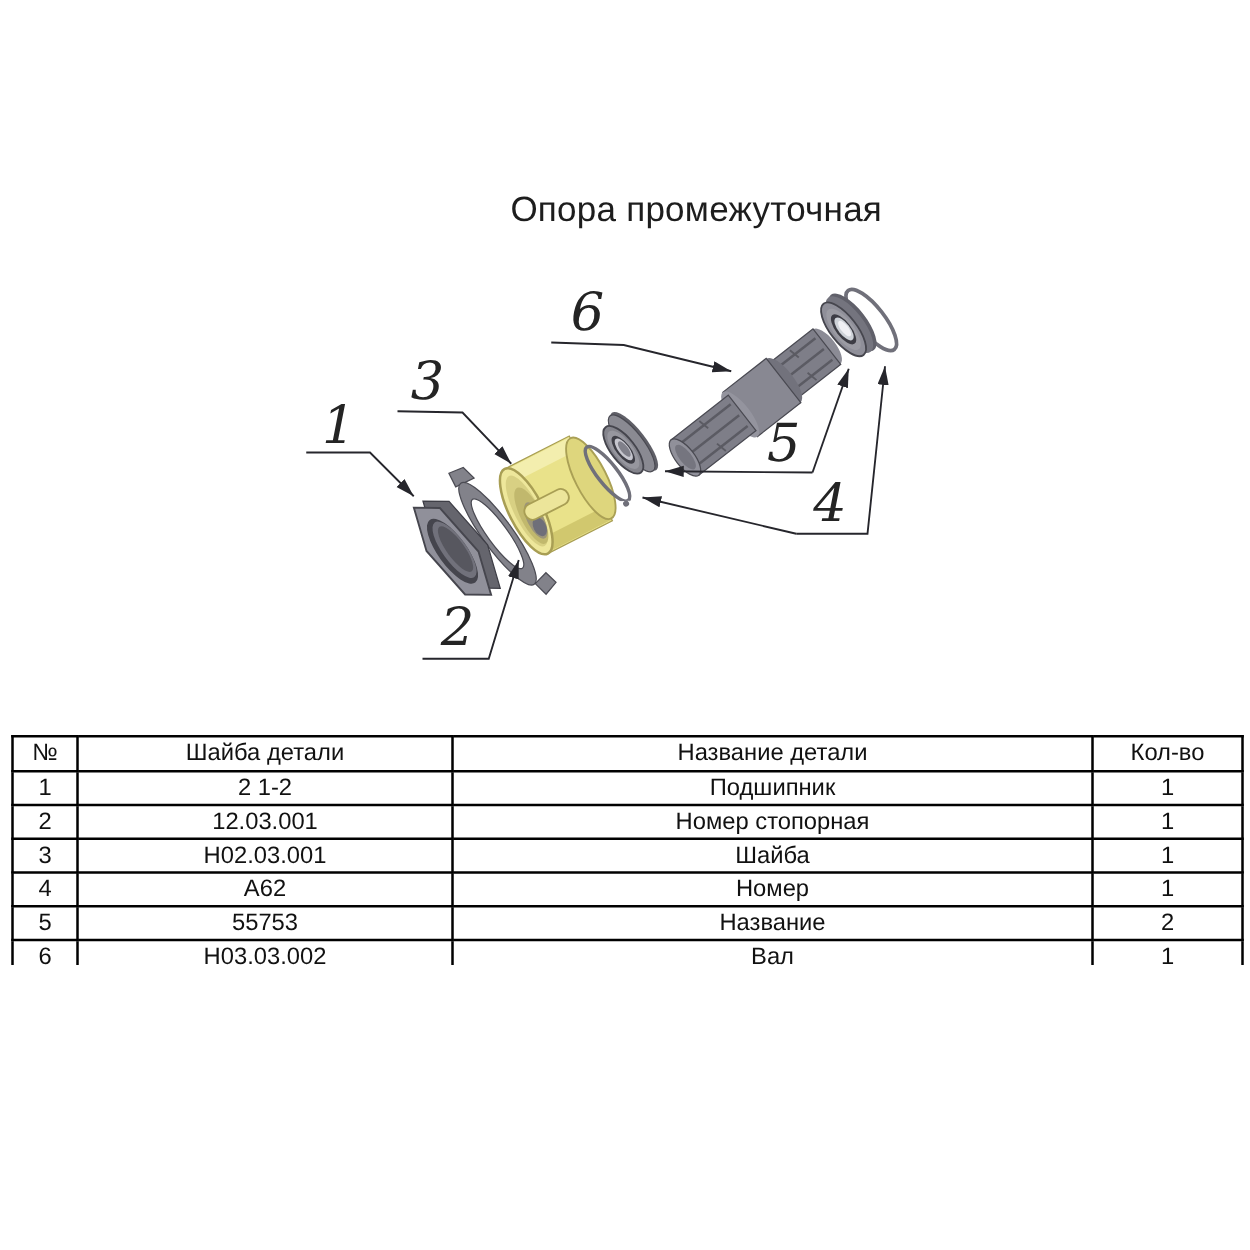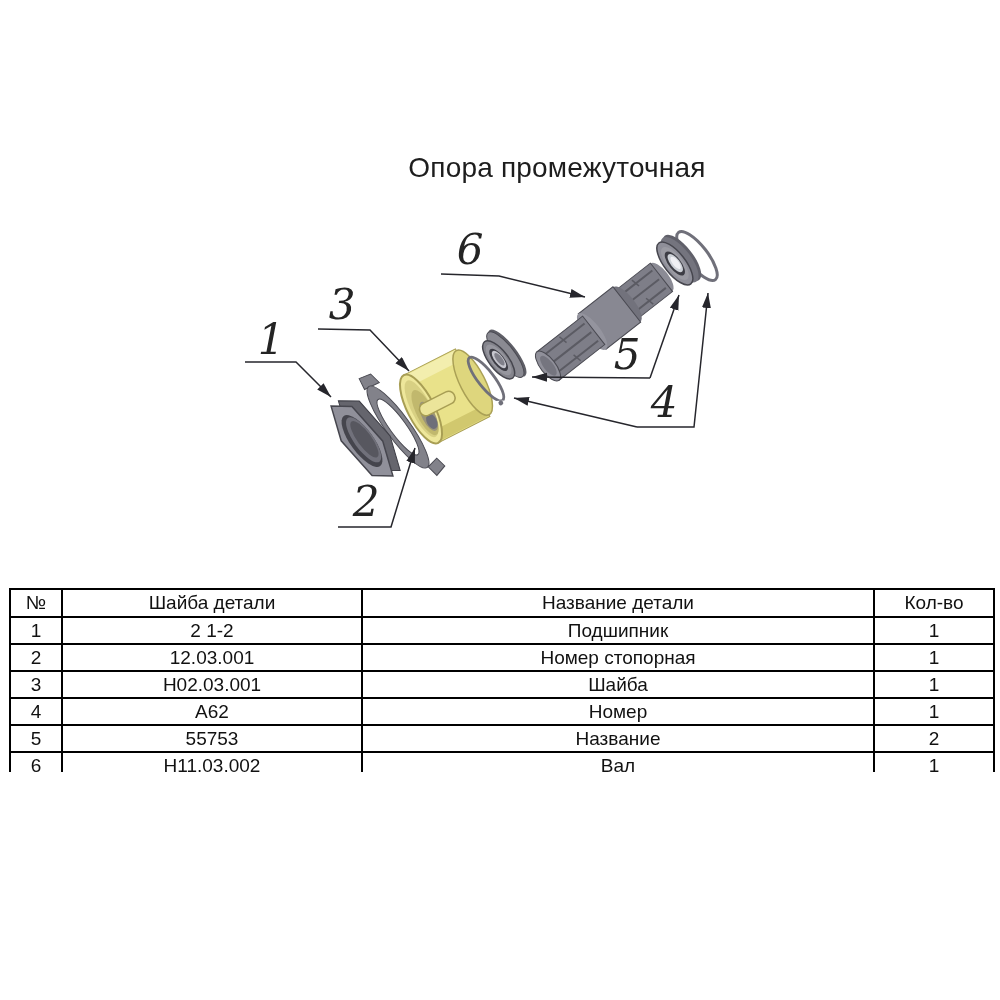--- a/index.html
+++ b/index.html
@@ -194,20 +194,20 @@
         <td>1</td>
       </tr>
       <tr>
         <td>5</td>
         <td>55753</td>
         <td>Название</td>
         <td>2</td>
       </tr>
       <tr>
         <td>6</td>
-        <td>Н11.03.002</td>
+        <td>Н03.03.002</td>
         <td>Вал</td>
         <td>1</td>
       </tr>
     </tbody>
   </table>
 
 </div>
 
 </body></html>

